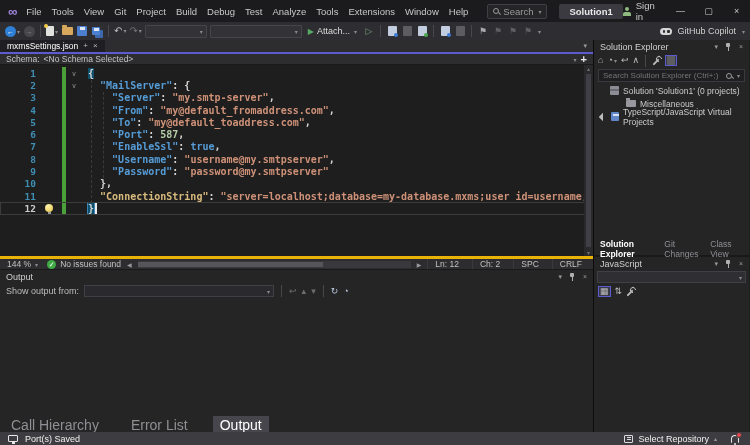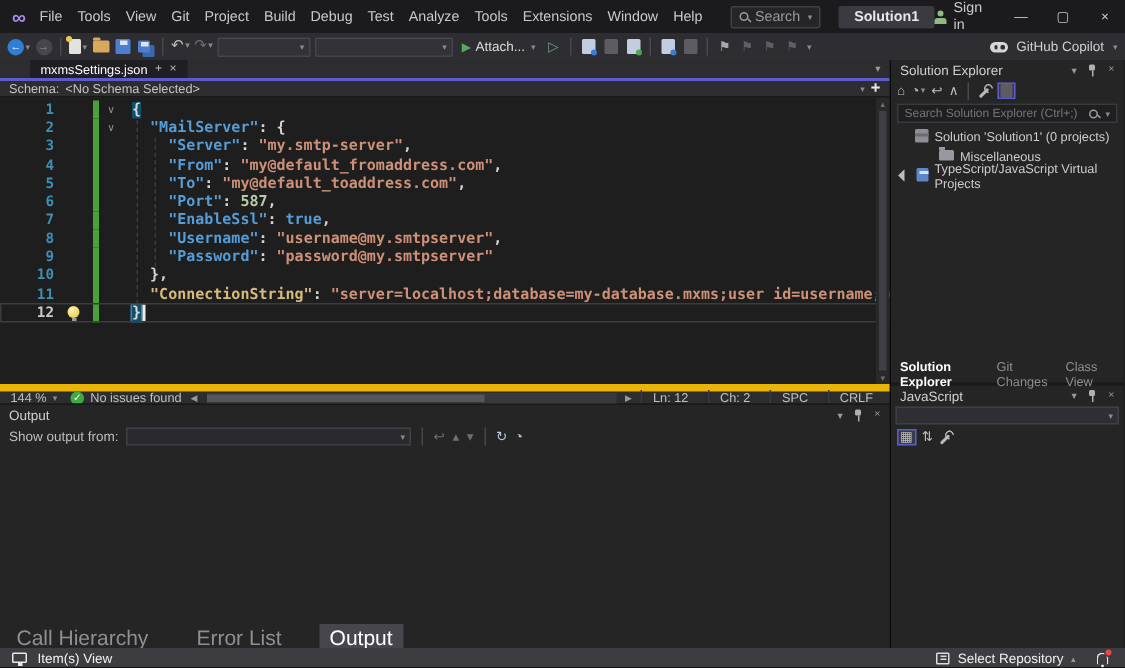--- a/index.html
+++ b/index.html
@@ -58,21 +58,21 @@
   .flagico { font-size:9px; color:#a9a9ad; } .flagico.off { color:#5e5e63; }
   .copilot-area { margin-left:auto; display:flex; align-items:center; gap:5px; color:#cfcfcf; }
   .cop-ic { width:12px; height:7px; background:#d6d6d6; border-radius:3.5px; position:relative; }
   .cop-ic::before, .cop-ic::after { content:""; position:absolute; top:2px; width:2.5px; height:3px; border-radius:1px; background:#2e2e32; }
   .cop-ic::before { left:2.5px; } .cop-ic::after { right:2.5px; }
 
   
   .main { flex:1 1 auto; display:flex; min-height:0; }
   .left-col { width:594px; display:flex; flex-direction:column; border-right:1px solid #0c0c0c; min-width:0; }
 
-  .tabstrip { height:12px; background:#2d2d30; display:flex; align-items:stretch; flex:0 0 auto;padding-left:20px; }
+  .tabstrip { height:12px; background:#2d2d30; display:flex; align-items:stretch; flex:0 0 auto; }
   .doc-tab { background:#1f1f23; color:#ffffff; font-size:8.5px; display:flex; align-items:center; gap:5px;
              padding:0 7px; }
   .tab-ic { color:#b9b9b9; font-size:8px; line-height:1; }
   .tabstrip-right { margin-left:auto; display:flex; align-items:center; gap:6px; color:#9a9a9a; font-size:7px; padding:0 6px; }
   .accent { height:2px; background:#5d5bd0; flex:0 0 auto; }
 
   .schemabar { height:11px; background:#2d2d30; border-bottom:1px solid #191919; display:flex; align-items:center;
                font-size:8.5px; color:#c5c5c5; padding:0 6px; gap:4px; flex:0 0 auto; }
   .schemabar .spacer { flex:1; }
   .split-plus { color:#e8e8e8; font-weight:bold; font-size:11px; line-height:1; }
@@ -93,21 +93,21 @@
   .tk-bm2 { color:#d9d9d9; background:#0e4f6b; box-shadow:0 0 0 1px #3f83b5; }
   .caret { display:inline-block; width:1.5px; height:11px; background:#ececec; vertical-align:middle; margin-left:1px; }
   .bulb { width:8px; height:8px; border-radius:50%; background:radial-gradient(circle at 35% 30%, #fff3b0, #e3c23c); position:relative; }
   .bulb::after { content:""; position:absolute; left:2.5px; bottom:-2px; width:3px; height:2px; background:#9a9a9a; }
   .guide { position:absolute; border-left:1px dashed #3a3a3a; width:0; }
   .g1 { left:91px; top:15px; height:123px; } .g2 { left:103px; top:27px; height:86px; }
   .v-scroll { position:absolute; top:0; right:0; bottom:0; width:9px; background:#29292c; display:flex;
               flex-direction:column; align-items:center; justify-content:space-between; font-size:6px; color:#6f6f73; }
   .v-thumb { position:absolute; top:9px; bottom:9px; left:2px; width:5px; background:#3f3f45; }
 
-  .ed-status { height:13px; background:#2d2d30; border-top:5px solid #eab308; display:flex; align-items:center;
+  .ed-status { height:13px; background:#2d2d30; border-top:3px solid #eab308; display:flex; align-items:center;
                font-size:8.5px; color:#c0c0c0; padding:0 4px; gap:6px; flex:0 0 auto; }
   .zoom-chip { display:flex; align-items:center; gap:3px; padding:0 3px; }
   .health { display:flex; align-items:center; gap:4px; }
   .ok-dot { width:9px; height:9px; border-radius:50%; background:#3fab45; color:#fff; font-size:7px; line-height:9px;
             text-align:center; }
   .h-track { flex:1; height:7px; background:#39393d; position:relative; }
   .h-thumb { position:absolute; left:0; top:1px; bottom:1px; width:68%; background:#55555a; }
   .sr-cell { padding:0 7px; border-left:1px solid #3a3a3e; }
   .sr-arrow { font-size:6px; color:#9a9a9e; }
 
@@ -525,21 +525,21 @@
               <span class="wrench"></span>
             </span>
         </div>
         <div style="flex:1;"></div>
       </div>
     </div>
   </div>
 
   <div class="statusbar">
     <span class="monitor"></span>
-    <span>Item(s) View</span>
+    <span>Port(s) Saved</span>
     <span class="sb-right">
       <span class="repo">
         <span class="repo-ic"></span>
         <span>Select Repository</span>
         <span class="sr-arrow">▴</span>
       </span>
       <span class="bell">
           <span class="dot"></span>
         </span>
     </span>

